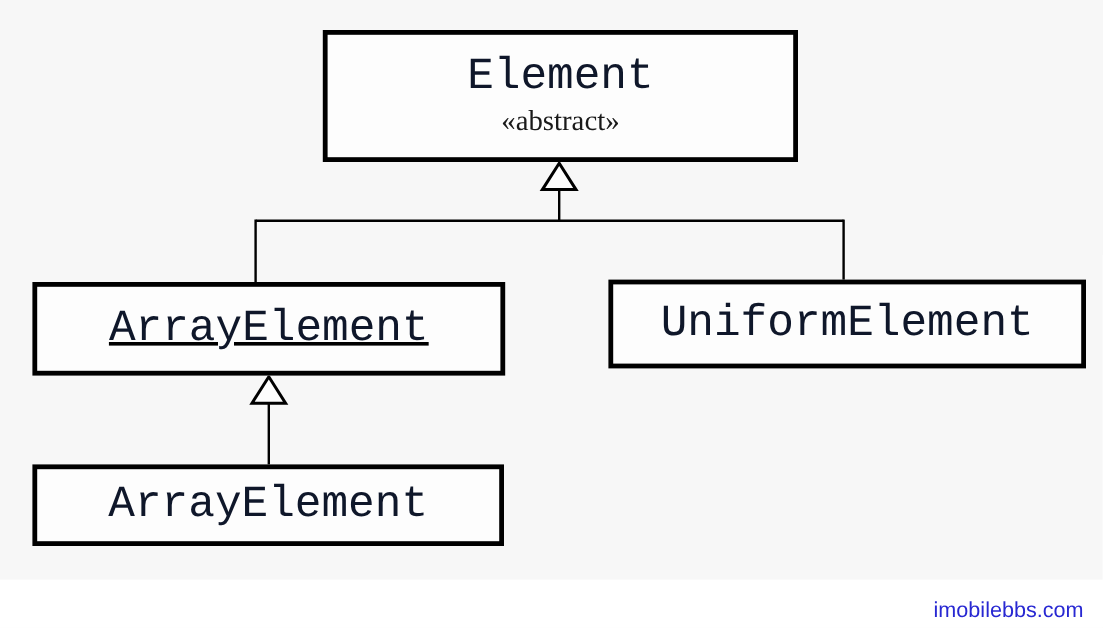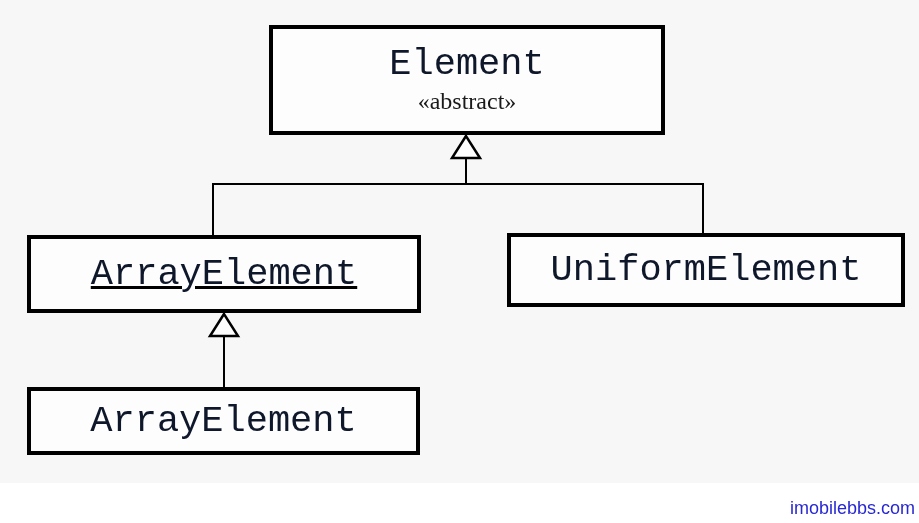--- a/index.html
+++ b/index.html
@@ -54,21 +54,21 @@
     color: #1a1a1a;
     margin-top: 2px;
     white-space: nowrap;
   }
   .box-element        { left: 269px; top: 25px;  width: 396px; height: 110px; }
   .box-arrayelement   { left: 27px;  top: 235px; width: 394px; height: 78px; text-decoration: underline;  }
   .box-uniformelement { left: 507px; top: 233px; width: 398px; height: 74px; text-align: center;  }
   .box-lineelement    { left: 27px;  top: 387px; width: 393px; height: 68px;  }
   .watermark {
     position: absolute;
-    right: 4px;
+    right: 16px;
     bottom: 4px;
     font-family: "Liberation Sans", sans-serif;
     font-size: 18px;
     color: #2828d2;
   }
 </style>
 </head>
 <body>
 
 <div class="page">

